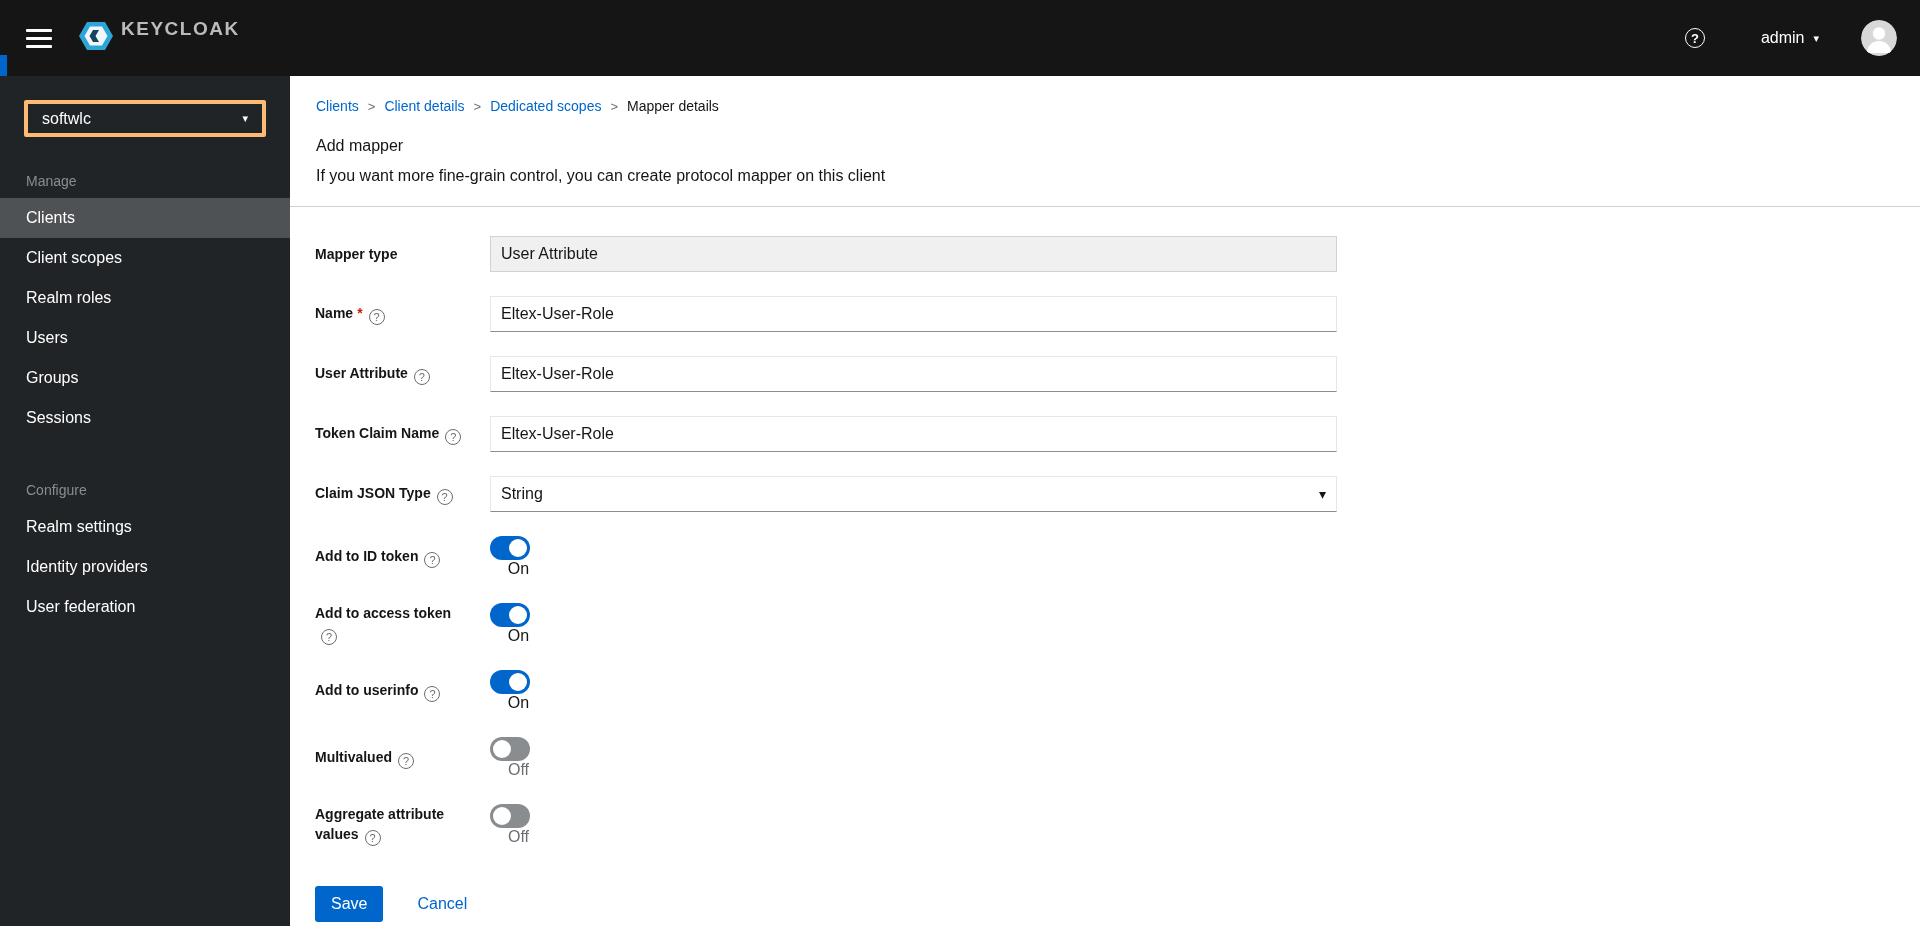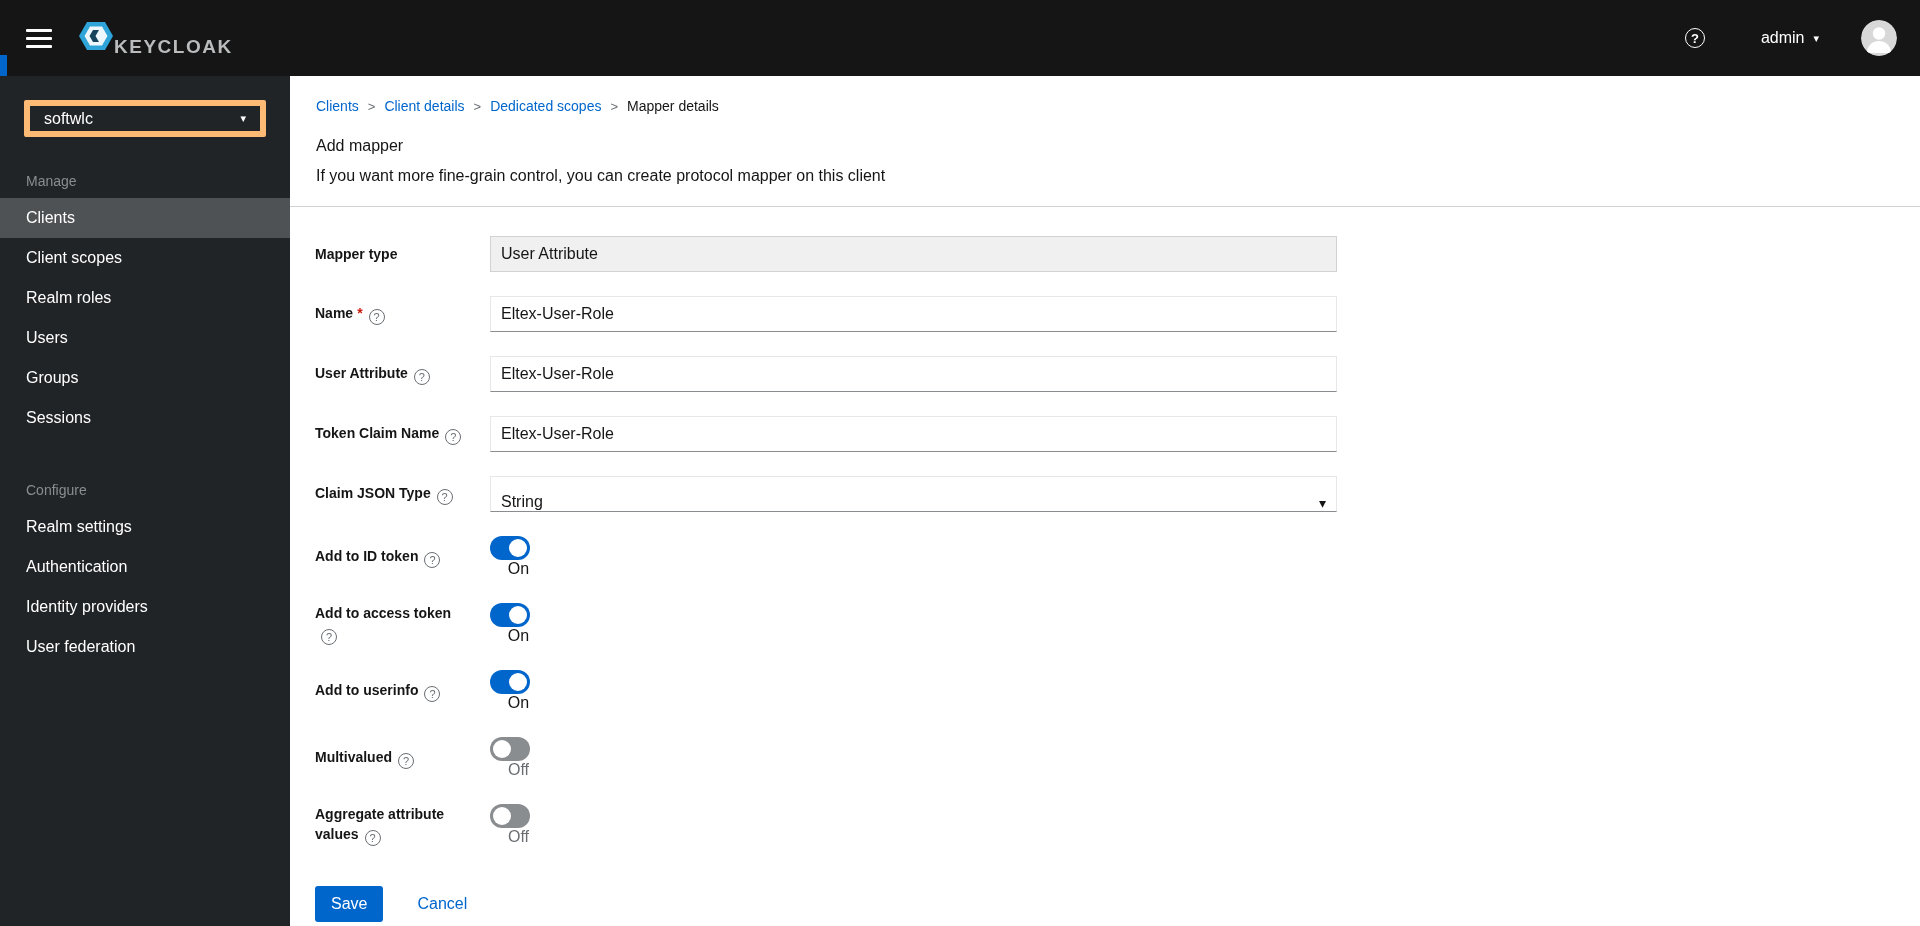--- a/index.html
+++ b/index.html
@@ -19,41 +19,41 @@
     height: 76px;
     flex: 0 0 76px;
     background: #151515;
     display: flex;
     align-items: center;
     padding: 0 23px 0 26px;
   }
   .accent-strip { position: absolute; left: 0; top: 55px; width: 7px; height: 21px; background: #0066cc; }
   .nav-toggle { background: none; border: none; display: flex; flex-direction: column; gap: 5px; width: 26px; }
   .nav-toggle .bar { height: 3px; width: 26px; background: #fff; border-radius: 1px; }
-  .brand { margin-left: 26px; display: flex; align-items: flex-end; }
+  .brand { margin-left: 26px; display: flex; align-items: flex-start; gap: 7px; }
   .brand-text { font-size: 19px; font-weight: 700; letter-spacing: 1.5px; color: #b9bbbd; }
   .masthead-right { margin-left: auto; display: flex; align-items: center; }
   .help-circle {
     width: 20px; height: 20px; border-radius: 50%; border: 1.5px solid #fff;
     color: #fff; font-size: 13px; display: inline-flex; align-items: center; justify-content: center;
     margin-right: 56px; font-weight: 700;
   }
   .user-menu { display: flex; align-items: center; gap: 9px; }
   .user-name { color: #fff; font-size: 16px; }
   .caret { color: #fff; font-size: 11px; line-height: 1; }
   .avatar { margin-left: 42px; width: 36px; height: 36px; border-radius: 50%; overflow: hidden; flex: 0 0 36px; }
 
   
   .page-body { display: flex; flex: 1; min-height: 0; }
 
   
   .sidebar { width: 290px; flex: 0 0 290px; background: #212427; display: flex; flex-direction: column; }
   .realm-select {
     margin: 24px 24px 0 24px; height: 37px;
-    background: transparent; border: 6px solid #fdba74; border-radius: 2px;
+    background: transparent; border: 4px solid #fdba74; border-radius: 2px;
     color: #fff; font-size: 16px; font-family: inherit;
     display: flex; align-items: center; justify-content: space-between; padding: 0 14px;
   }
   .nav-section-title { font-size: 14px; font-weight: 400; color: #8a8d90; padding-left: 26px; line-height: 17px; }
   .nav-section.manage .nav-section-title { margin-top: 36px; }
   .nav-section.configure .nav-section-title { margin-top: 44px; }
   .nav-list { list-style: none; margin-top: 8px; }
   .nav-item {
     height: 40px; display: flex; align-items: center; padding-left: 26px;
     color: #fff; font-size: 16px;
@@ -83,21 +83,21 @@
     color: #6a6e73; font-size: 11px; font-weight: 400;
     margin-left: 6px; vertical-align: -3px;
   }
   .help-icon::before { content: "?"; }
   .text-input, .select-input {
     width: 847px; height: 36px; font-size: 16px; font-family: inherit; color: #151515;
     background: #fff; padding: 0 10px;
     border: 1px solid; border-color: #e7e7e7 #e7e7e7 #8a8d90 #e7e7e7;
   }
   .text-input.readonly { background: #f0f0f0; border-color: #d2d2d2; }
-  .select-input { display: flex; align-items: flex-end; justify-content: space-between; gap: 35px; }
+  .select-input { display: flex; align-items: center; justify-content: space-between; gap: 35px; }
   .select-caret { color: #151515; font-size: 14px; }
 
   .switch-wrap { display: flex; align-items: center; flex-direction: column; }
   .switch { position: relative; display: inline-block; width: 40px; height: 24px; border-radius: 12px; background: #8a8d90; }
   .switch .knob { position: absolute; top: 3px; left: 3px; width: 18px; height: 18px; border-radius: 50%; background: #fff; }
   .switch-wrap.on .switch { background: #0066cc; }
   .switch-wrap.on .switch .knob { left: auto; right: 3px; }
   .state-label { margin-left: 17px; font-size: 16px; color: #6a6e73; }
   .switch-wrap.on .state-label { color: #151515; }
 
@@ -158,21 +158,20 @@
         <li class="nav-item" data-interactable="true">Realm roles</li>
         <li class="nav-item" data-interactable="true">Users</li>
         <li class="nav-item" data-interactable="true">Groups</li>
         <li class="nav-item" data-interactable="true">Sessions</li>
       </ul>
     </div>
     <div class="nav-section configure" data-interactable="false">
       <h3 class="nav-section-title" data-interactable="false">Configure</h3>
       <ul class="nav-list" data-interactable="false">
         <li class="nav-item" data-interactable="true">Realm settings</li>
-        <li class="nav-item" data-interactable="true">Authentication</li>
         <li class="nav-item" data-interactable="true">Identity providers</li>
         <li class="nav-item" data-interactable="true">User federation</li>
       </ul>
     </div>
   </nav>
 
   <main class="content" data-interactable="false">
     <div class="content-header" data-interactable="false">
       <nav class="breadcrumb" data-interactable="false">
         <a class="crumb link" href="#" data-interactable="true">Clients</a>

